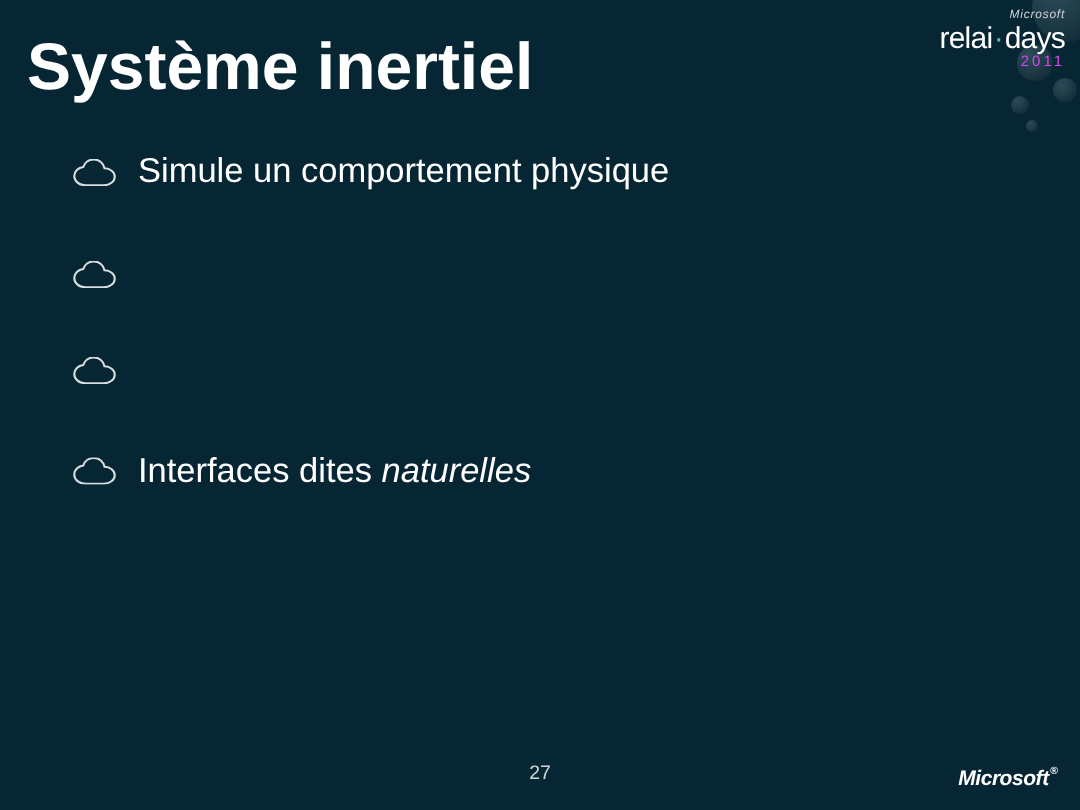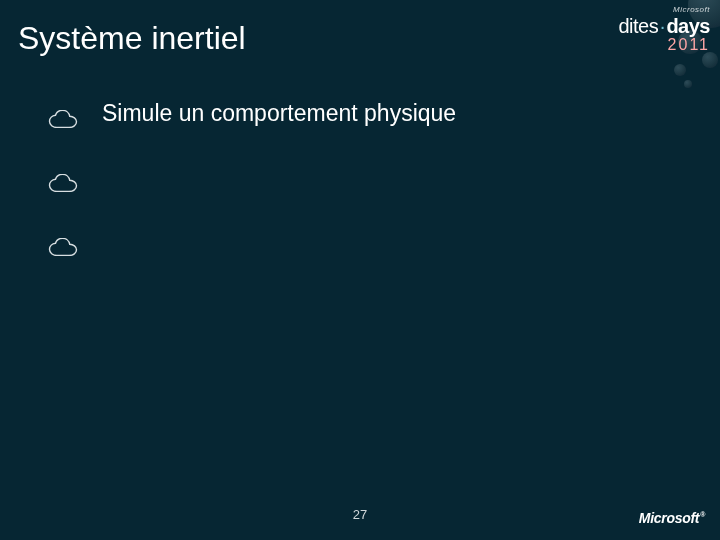--- a/index.html
+++ b/index.html
@@ -13,36 +13,35 @@
   }
   .slide {
     width: 720px;
     height: 540px;
     position: relative;
   }
   .title {
     position: absolute;
     top: 20px;
     left: 18px;
-    font-size: 32px;
-    font-weight: 400;
+    font-size: 44px;
+    font-weight: 700;
     color: #ffffff;
     text-align: center;
   }
   .bullets {
     position: absolute;
     top: 100px;
     left: 48px;
     right: 60px;
   }
   .bullet {
     display: flex;
-    align-items: flex-end;
+    align-items: center;
     margin-bottom: 44px;
-    gap: 10px;
   }
   .cloud-icon {
     width: 30px;
     height: 18px;
     margin-right: 14px;
     flex-shrink: 0;
     margin-top: 2px;
   }
   .cloud-icon svg { display: block; }
   .bullet-text {
@@ -77,24 +76,24 @@
     margin-bottom: 2px;
     font-style: italic;
   }
   .brand-top .td {
     font-size: 20px;
     color: #ffffff;
     letter-spacing: -0.5px;
   }
   .brand-top .td .light { font-weight: 300; }
   .brand-top .td .dot { color: #6fb7c9; padding: 0 1px; }
-  .brand-top .td .bold { font-weight: 700; text-align: center; }
+  .brand-top .td .bold { font-weight: 400; text-align: center; }
   .brand-top .year {
-    font-size: 16px;
-    color: #fca5a5;
+    font-size: 10px;
+    color: #d946ef;
     margin-top: 1px;
     letter-spacing: 2px;
   }
   
   .bubbles {
     position: absolute;
     top: 0;
     right: 0;
     width: 160px;
     height: 90px;
@@ -136,21 +135,21 @@
     <div class="bubble" style="width:46px;height:46px;top:-18px;right:-14px;"></div>
     <div class="bubble" style="width:24px;height:24px;top:30px;right:18px;"></div>
     <div class="bubble" style="width:16px;height:16px;top:52px;right:2px;"></div>
     <div class="bubble" style="width:12px;height:12px;top:64px;right:34px;"></div>
     <div class="bubble" style="width:8px;height:8px;top:80px;right:28px;"></div>
   </div>
 
   <div class="brand-top">
     <div class="ms">Microsoft</div>
     <div class="td">
-      <span class="light">dites</span><span class="dot">·</span><span class="bold">days</span>
+      <span class="light">relai</span><span class="dot">·</span><span class="bold">days</span>
     </div>
     <div class="year">2011</div>
   </div>
 
   <h1 class="title">Système inertiel</h1>
 
   <div class="bullets">
 
     <div class="bullet">
       <span class="cloud-icon">
@@ -170,20 +169,30 @@
     </div>
 
     <div class="bullet">
       <span class="cloud-icon">
         <svg viewBox="0 0 30 18">
             <path d="M9 17.5c-4.2 0-7.5-2.7-7.5-6.2 0-3.1 2.6-5.6 6-6 .9-3 3.7-5 7-5 3.6 0 6.6 2.5 7.2 5.9 3.6.1 6.8 2.4 6.8 5.6 0 3.2-3.3 5.7-7.4 5.7H9z" fill="none" stroke="#d7dee1" stroke-width="1.4"></path>
           </svg>
       </span>
     </div>
 
+    <div class="bullet">
+      <span class="cloud-icon">
+        <svg viewBox="0 0 30 18">
+            <path d="M9 17.5c-4.2 0-7.5-2.7-7.5-6.2 0-3.1 2.6-5.6 6-6 .9-3 3.7-5 7-5 3.6 0 6.6 2.5 7.2 5.9 3.6.1 6.8 2.4 6.8 5.6 0 3.2-3.3 5.7-7.4 5.7H9z" fill="none" stroke="#d7dee1" stroke-width="1.4"></path>
+          </svg>
+      </span>
+      <span class="bullet-text">
+        <span>Interfaces dites </span><em>naturelles</em>
+      </span>
+    </div>
 
   </div>
 
   <div class="slide-number">27</div>
 
   <div class="ms-logo">
     <span>Microsoft</span><sup>®</sup>
   </div>
 
 </div>

